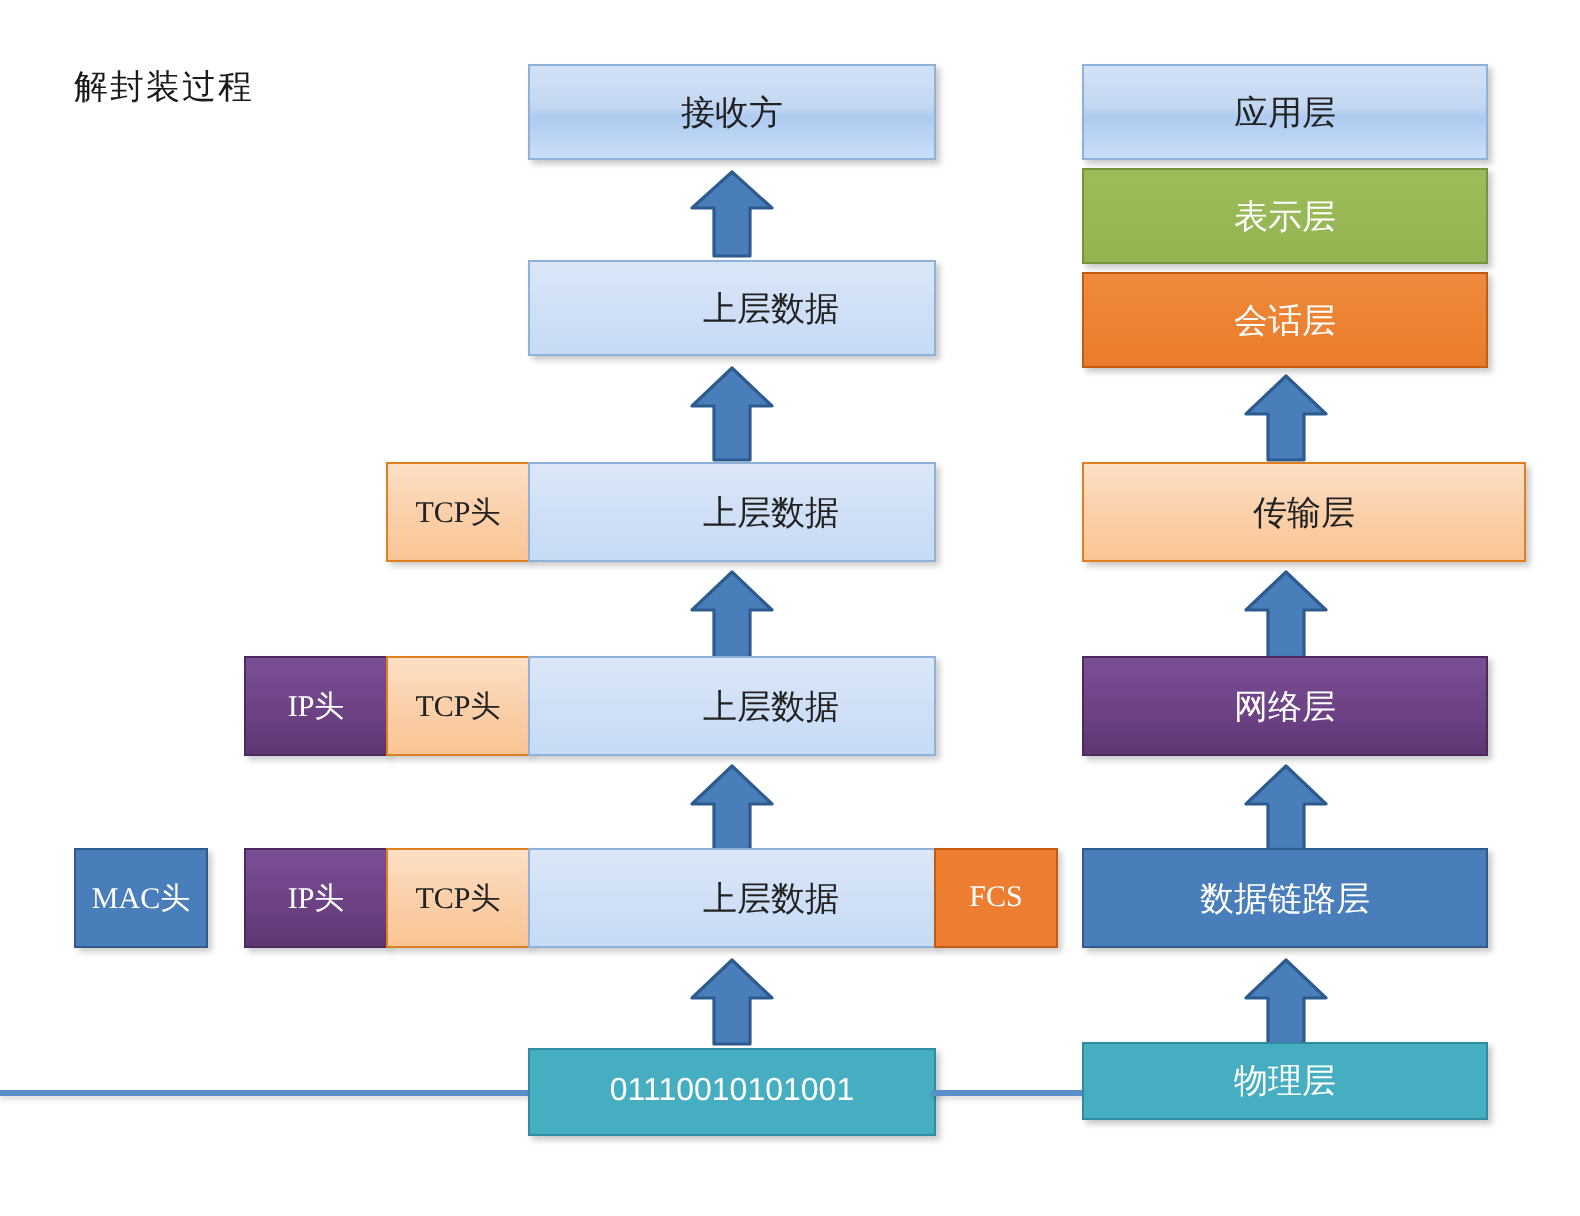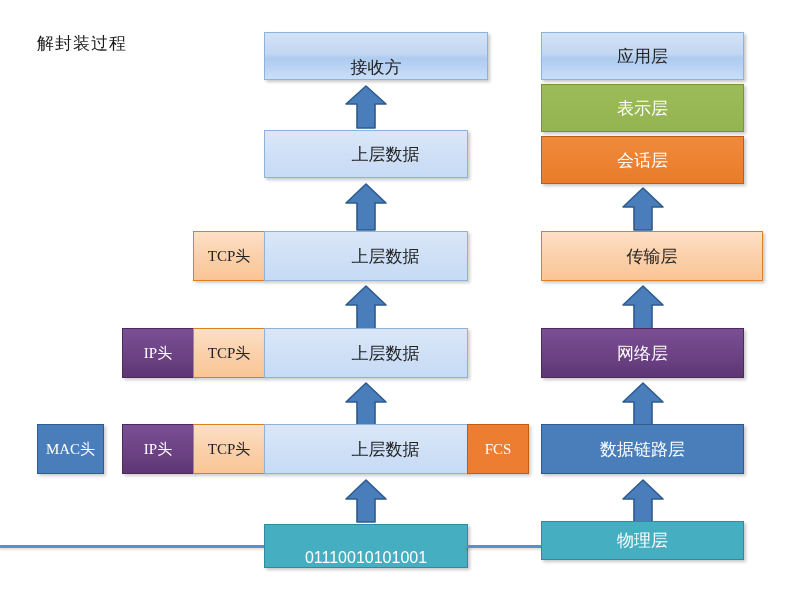--- a/index.html
+++ b/index.html
@@ -18,21 +18,21 @@
   }
 
   
   .box{
     position:absolute;box-sizing:border-box;
     display:flex;align-items:center;justify-content:center;
     font-size:17px;white-space:nowrap;
     box-shadow:2px 2px 3px rgba(0,0,0,.22);
   }
   .box.small{font-size:15px;}
-  .box.mono{font-family:"Liberation Sans","DejaVu Sans",sans-serif;font-size:16px;align-items:flex-end;}
+  .box.mono{font-family:"Liberation Sans","DejaVu Sans",sans-serif;font-size:16px;}
   .lbl{pointer-events:none;}
 
   
   .c-lightblue{
     background:linear-gradient(to bottom,#d3e2f7 0%,#c3d7f2 45%,#aecbf0 55%,#cadef8 100%);
     border:1px solid #8fb2da;color:#222;
   }
   .c-green{
     background:linear-gradient(to bottom,#9cbb59 0%,#94b451 100%);
     border:1px solid #77933c;color:#fff;
@@ -73,21 +73,21 @@
   
   .wire{position:absolute;background:#5b8fc9;height:3px;box-shadow:0 2px 2px rgba(0,0,0,.12);}
 </style>
 </head>
 <body>
 
 <div id="canvas">
 
   <div class="title">解封装过程</div>
 
-  <div class="box c-lightblue" style="left:264px;top:32px;width:224px;height:48px;align-items:flex-end;">
+  <div class="box c-lightblue" style="left:264px;top:32px;width:204px;height:48px;">
     <span class="lbl">接收方</span>
   </div>
 
   <div class="arrow" style="left:344px;top:84px;">
     <svg width="44" height="46" viewBox="0 0 44 46">
       <polygon points="22,2 42,20 31,20 31,44 13,44 13,20 2,20" fill="#4a7ebb" stroke="#2e5b8f" stroke-width="1.6" stroke-linejoin="round"></polygon>
     </svg>
   </div>
 
   <div class="box c-datablue" style="left:264px;top:130px;width:204px;height:48px;">

